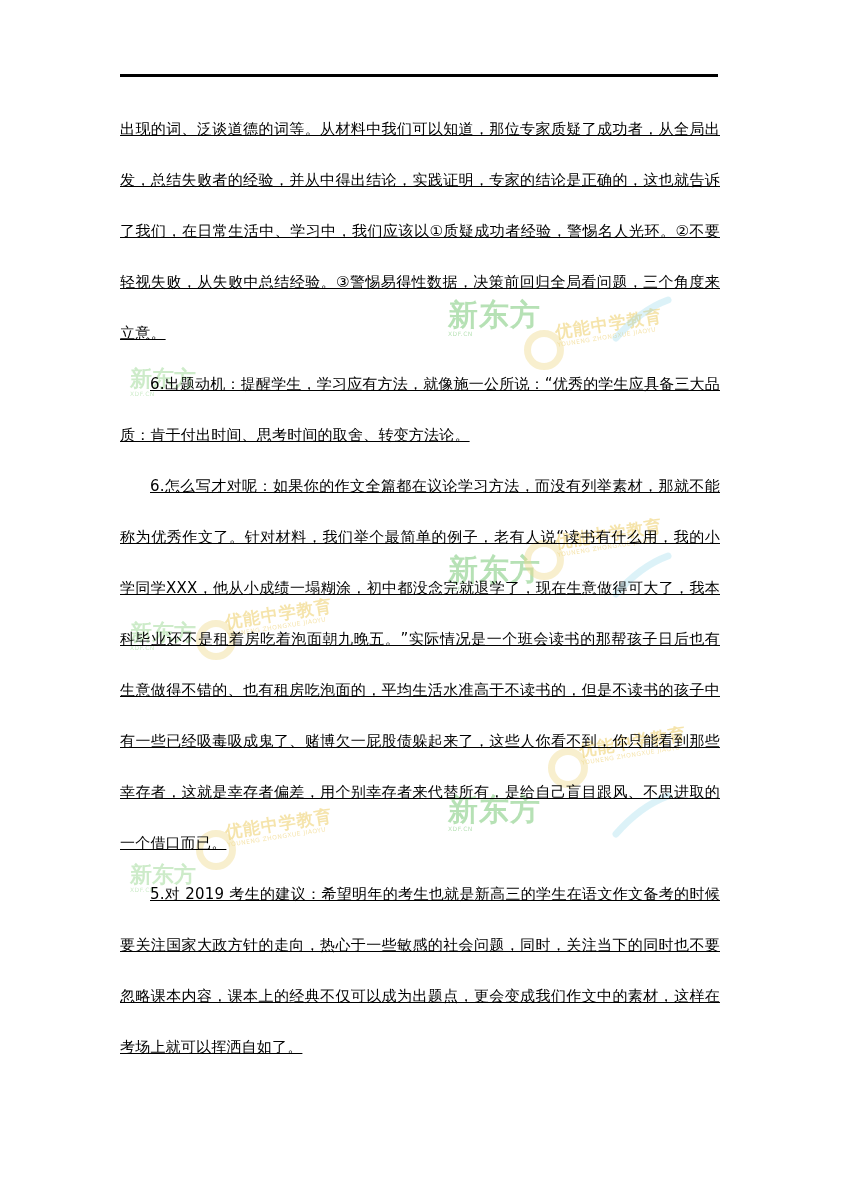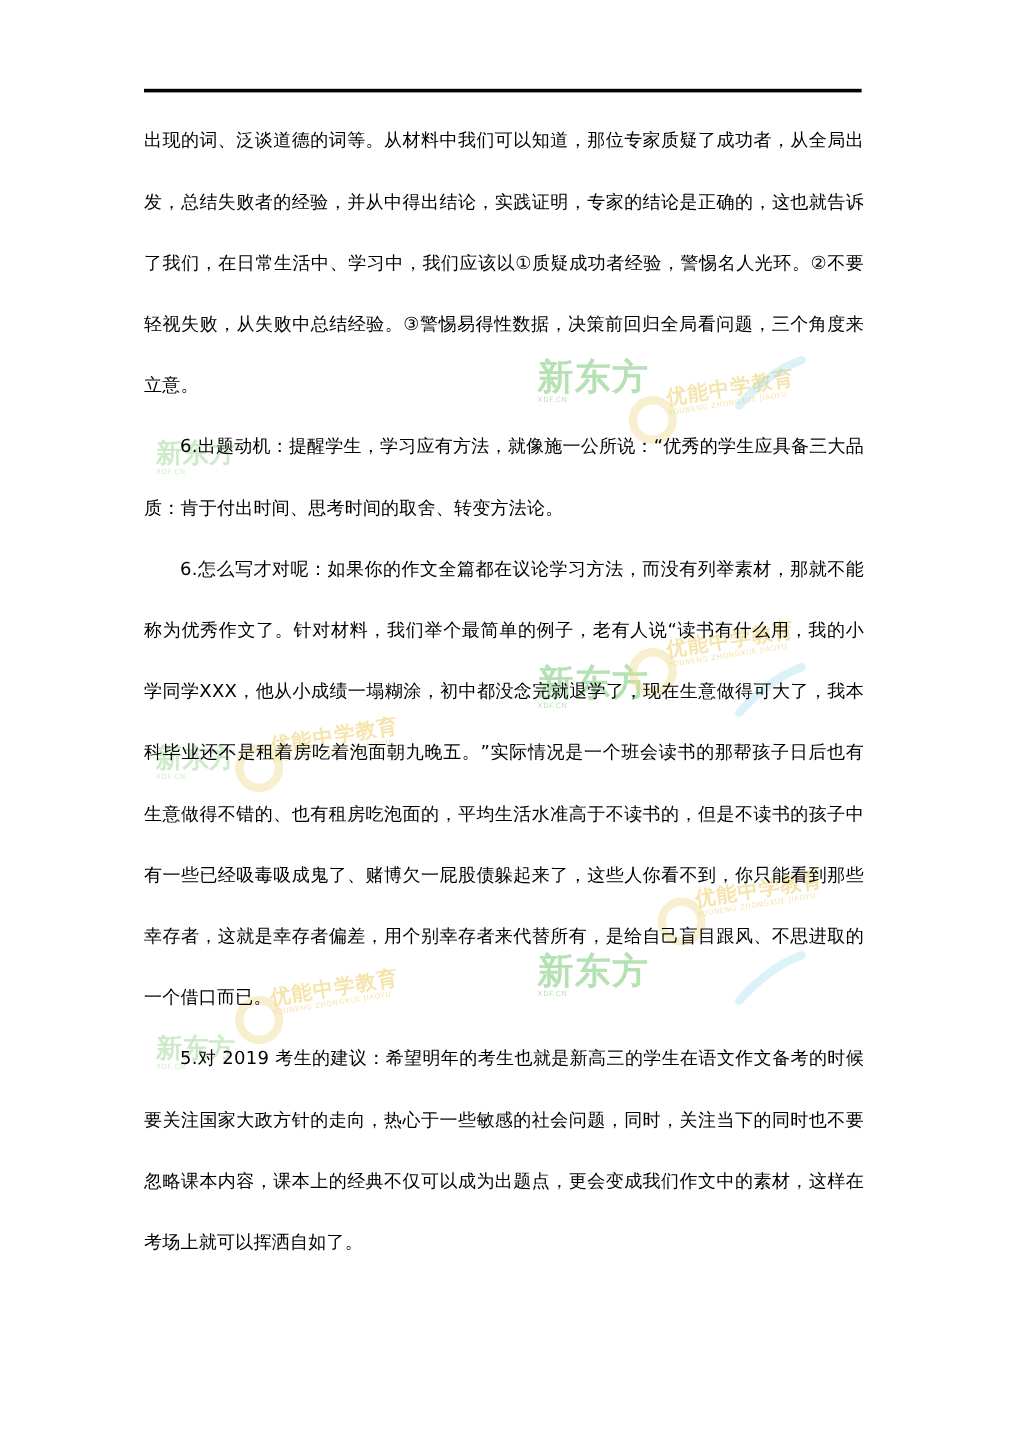--- a/index.html
+++ b/index.html
@@ -85,22 +85,23 @@
     position: absolute;
     left: 120px;
     top: 74px;
     width: 598px;
     height: 3px;
     background: #000000;
   }
   .body-block {
     position: absolute;
     left: 120px;
-    top: 92px;
+    top: 104px;
     width: 600px;
+    text-decoration: underline;
   }
   .para {
     margin: 0 0 0 0;
     font-size: 15px;
     color: #000000;
     line-height: 51px;
     text-align: justify;
     text-justify: inter-ideograph;
     letter-spacing: 0.2px;
     font-family: "DejaVu Sans", "Liberation Sans", sans-serif;

